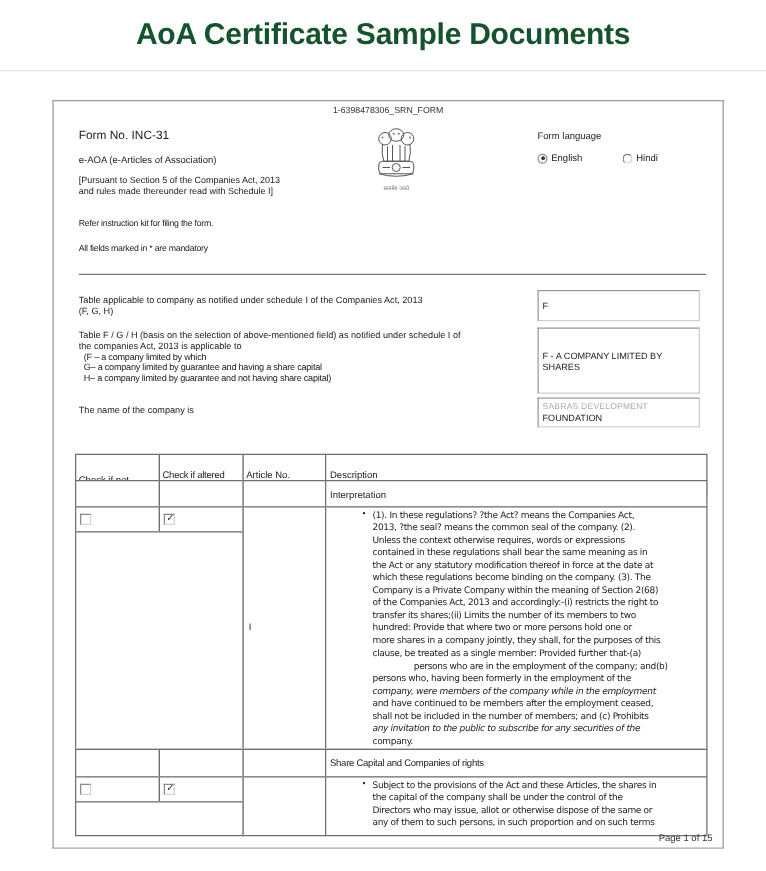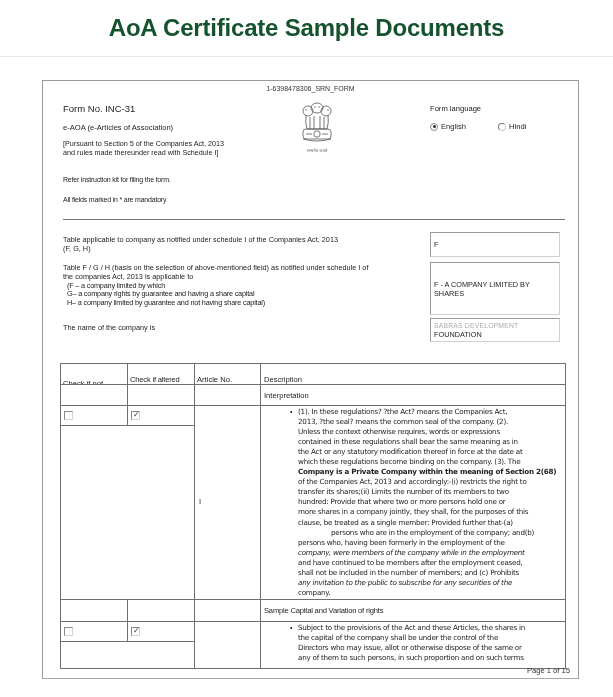--- a/index.html
+++ b/index.html
@@ -116,21 +116,21 @@
     <div>(F, G, H)</div>
   </div>
   <div class="field f1">
     <span>F</span>
   </div>
 
   <div class="t q2">
     <div>Table F / G / H (basis on the selection of above-mentioned field) as notified under schedule I of</div>
     <div>the companies Act, 2013 is applicable to</div>
     <div style="padding-left:4px; letter-spacing:-0.2px;">(F – a company limited by which</div>
-    <div style="padding-left:4px; letter-spacing:-0.2px;">G– a company rights by guarantee and having a share capital</div>
+    <div style="padding-left:4px; letter-spacing:-0.2px;">G– a company limited by guarantee and having a share capital</div>
     <div style="padding-left:4px; letter-spacing:-0.2px;">H– a company limited by guarantee and not having share capital)</div>
   </div>
   <div class="field f2">
     <div>
       <div>F - A COMPANY LIMITED BY</div>
       <div>SHARES</div>
     </div>
   </div>
 
   <div class="t q3">The name of the company is</div>
@@ -174,41 +174,41 @@
     </div>
     <div class="cell" style="left:200px; top:42px; width:306px; height:195px;">
       <span class="bullet" style="left:29px; top:2px;">•</span>
       <div class="desc-body" id="desc0" style="left:37px; top:1px; width:268px;">
           <div style="white-space: nowrap; letter-spacing: -0.25px;">(1). In these regulations? ?the Act? means the Companies Act,</div>
           <div style="white-space: nowrap; letter-spacing: -0.25px;">2013, ?the seal? means the common seal of the company. (2).</div>
           <div style="white-space: nowrap; letter-spacing: -0.25px;">Unless the context otherwise requires, words or expressions</div>
           <div style="white-space: nowrap; letter-spacing: -0.25px;">contained in these regulations shall bear the same meaning as in</div>
           <div style="white-space: nowrap; letter-spacing: -0.25px;">the Act or any statutory modification thereof in force at the date at</div>
           <div style="white-space: nowrap; letter-spacing: -0.25px;">which these regulations become binding on the company. (3). The</div>
-          <div style="white-space: nowrap; letter-spacing: -0.25px; font-weight: bold;">Company is a Private Company within the meaning of Section 2(68)</div>
+          <div style="white-space: nowrap; letter-spacing: -0.25px;">Company is a Private Company within the meaning of Section 2(68)</div>
           <div style="white-space: nowrap; letter-spacing: -0.25px;">of the Companies Act, 2013 and accordingly:-(i) restricts the right to</div>
           <div style="white-space: nowrap; letter-spacing: -0.25px;">transfer its shares;(ii) Limits the number of its members to two</div>
           <div style="white-space: nowrap; letter-spacing: -0.25px;">hundred: Provide that where two or more persons hold one or</div>
           <div style="white-space: nowrap; letter-spacing: -0.25px;">more shares in a company jointly, they shall, for the purposes of this</div>
           <div style="white-space: nowrap; letter-spacing: -0.25px;">clause, be treated as a single member: Provided further that-(a)</div>
           <div style="white-space: nowrap; letter-spacing: -0.25px; padding-left: 33px;">persons who are in the employment of the company; and(b)</div>
           <div style="white-space: nowrap; letter-spacing: -0.25px;">persons who, having been formerly in the employment of the</div>
           <div style="white-space: nowrap; letter-spacing: -0.25px; font-style: italic;">company, were members of the company while in the employment</div>
           <div style="white-space: nowrap; letter-spacing: -0.25px;">and have continued to be members after the employment ceased,</div>
           <div style="white-space: nowrap; letter-spacing: -0.25px;">shall not be included in the number of members; and (c) Prohibits</div>
           <div style="white-space: nowrap; letter-spacing: -0.25px; font-style: italic;">any invitation to the public to subscribe for any securities of the</div>
           <div style="white-space: nowrap; letter-spacing: -0.25px;">company.</div>
         </div>
     </div>
 
     <div class="cell" style="left:0; top:236px; width:68px; height:23px;"></div>
     <div class="cell" style="left:67px; top:236px; width:68px; height:23px;"></div>
     <div class="cell" style="left:134px; top:236px; width:67px; height:23px;"></div>
     <div class="cell center-v" style="left:200px; top:236px; width:306px; height:23px; padding-left:3px;">
-      <span style="letter-spacing:-0.2px;">Sample Capital and Variation of rights</span>
+      <span style="letter-spacing:-0.2px;">Share Capital and Companies of rights</span>
     </div>
 
     <div class="cell" style="left:0; top:258px; width:68px; height:21px;">
       <span class="cb" style="left:3px; top:5px;"></span>
     </div>
     <div class="cell" style="left:67px; top:258px; width:68px; height:21px;">
       <span class="cb checked" style="left:3px; top:5px;"></span>
     </div>
     <div class="cell" style="left:0; top:278px; width:135px; height:28px;"></div>
     <div class="cell" style="left:134px; top:258px; width:67px; height:48px;">

